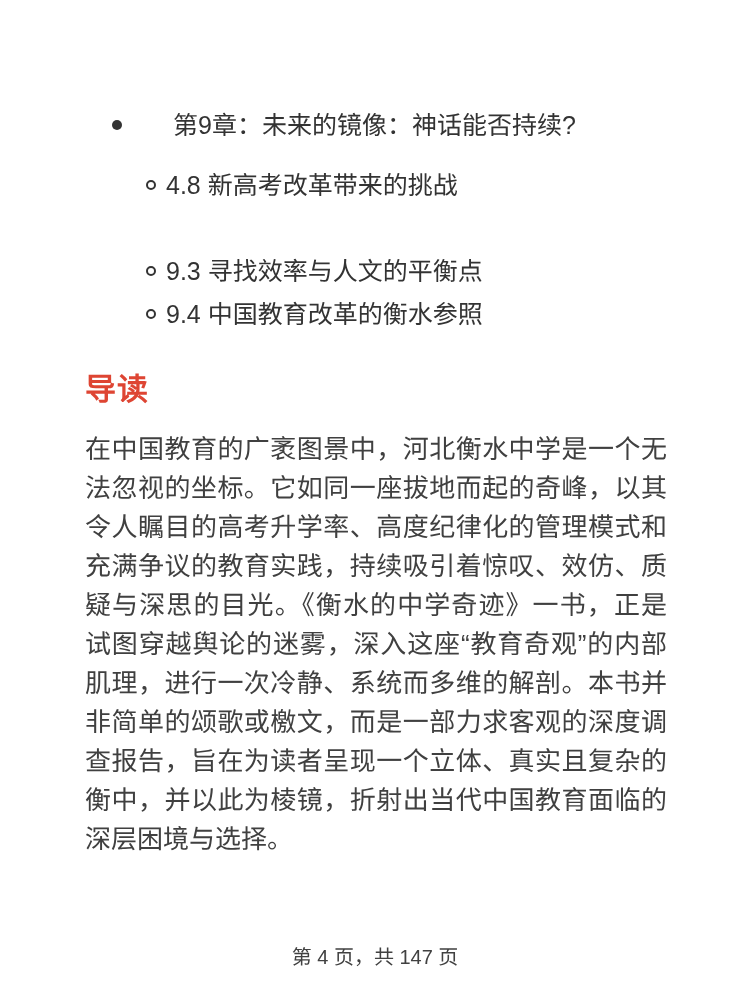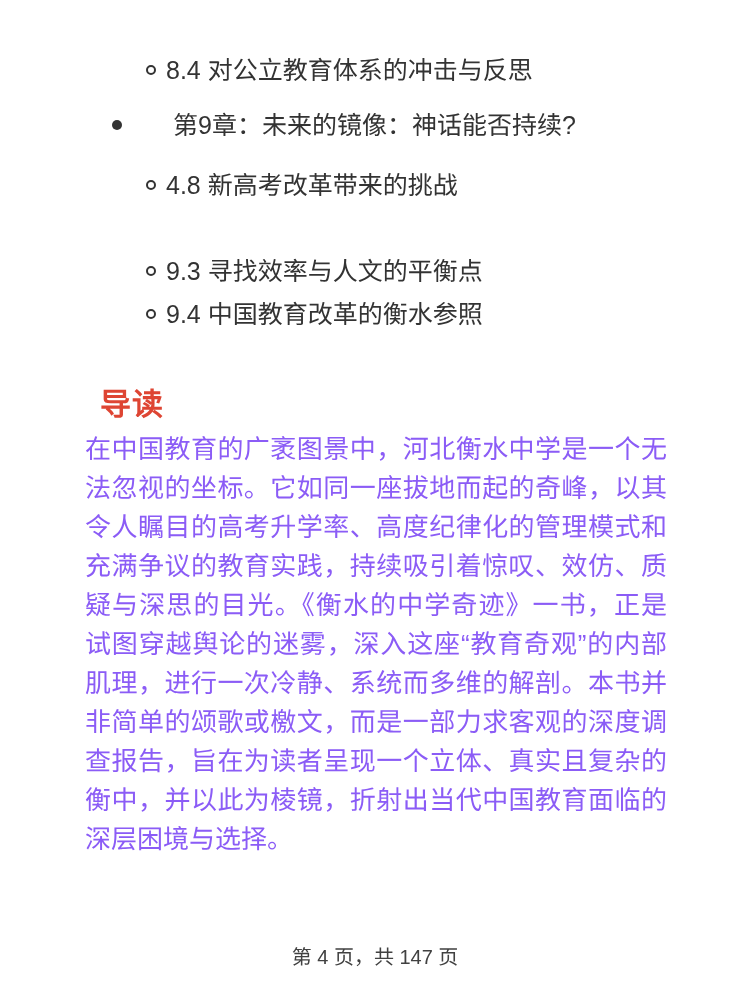--- a/index.html
+++ b/index.html
@@ -42,41 +42,37 @@
   }
   .body-paragraph {
     position: absolute;
     left: 85px;
     top: 430px;
     width: 582px;
     font-size: 26px;
     line-height: 39px;
     text-align: justify;
     text-justify: inter-ideograph;
-    color: #8b5cf6;
+    color: #404040;
   }
   .page-footer {
     position: absolute;
     left: 0;
     right: 0;
     top: 941px;
     text-align: center;
     font-size: 20px;
     color: #414141;
   }
 </style>
 </head>
 <body>
 
 <div class="page">
 
-  <div class="toc-row lvl2" style="top:55px;">
-    <span class="bullet bullet-hollow"></span>
-    <span>8.4 对公立教育体系的冲击与反思</span>
-  </div>
 
   <div class="toc-row lvl1" style="top:110px;">
     <span class="bullet bullet-filled"></span>
     <span>第9章：未来的镜像：神话能否持续?</span>
   </div>
 
   <div class="toc-row lvl2" style="top:170px;">
     <span class="bullet bullet-hollow"></span>
     <span>4.8 新高考改革带来的挑战</span>
   </div>
@@ -85,19 +81,19 @@
   <div class="toc-row lvl2" style="top:256px;">
     <span class="bullet bullet-hollow"></span>
     <span>9.3 寻找效率与人文的平衡点</span>
   </div>
 
   <div class="toc-row lvl2" style="top:299px;">
     <span class="bullet bullet-hollow"></span>
     <span>9.4 中国教育改革的衡水参照</span>
   </div>
 
-  <h2 class="section-heading" style="margin:15px; color:#DE4533;">导读</h2>
+  <h2 class="section-heading" style="margin:0; color:#DE4533;">导读</h2>
 
   <p class="body-paragraph" style="margin:0;">在中国教育的广袤图景中，河北衡水中学是一个无法忽视的坐标。它如同一座拔地而起的奇峰，以其令人瞩目的高考升学率、高度纪律化的管理模式和充满争议的教育实践，持续吸引着惊叹、效仿、质疑与深思的目光。《衡水的中学奇迹》一书，正是试图穿越舆论的迷雾，深入这座“教育奇观”的内部肌理，进行一次冷静、系统而多维的解剖。本书并非简单的颂歌或檄文，而是一部力求客观的深度调查报告，旨在为读者呈现一个立体、真实且复杂的衡中，并以此为棱镜，折射出当代中国教育面临的深层困境与选择。</p>
 
   <div class="page-footer">第 4 页，共 147 页</div>
 
 </div>
 
 </body></html>

